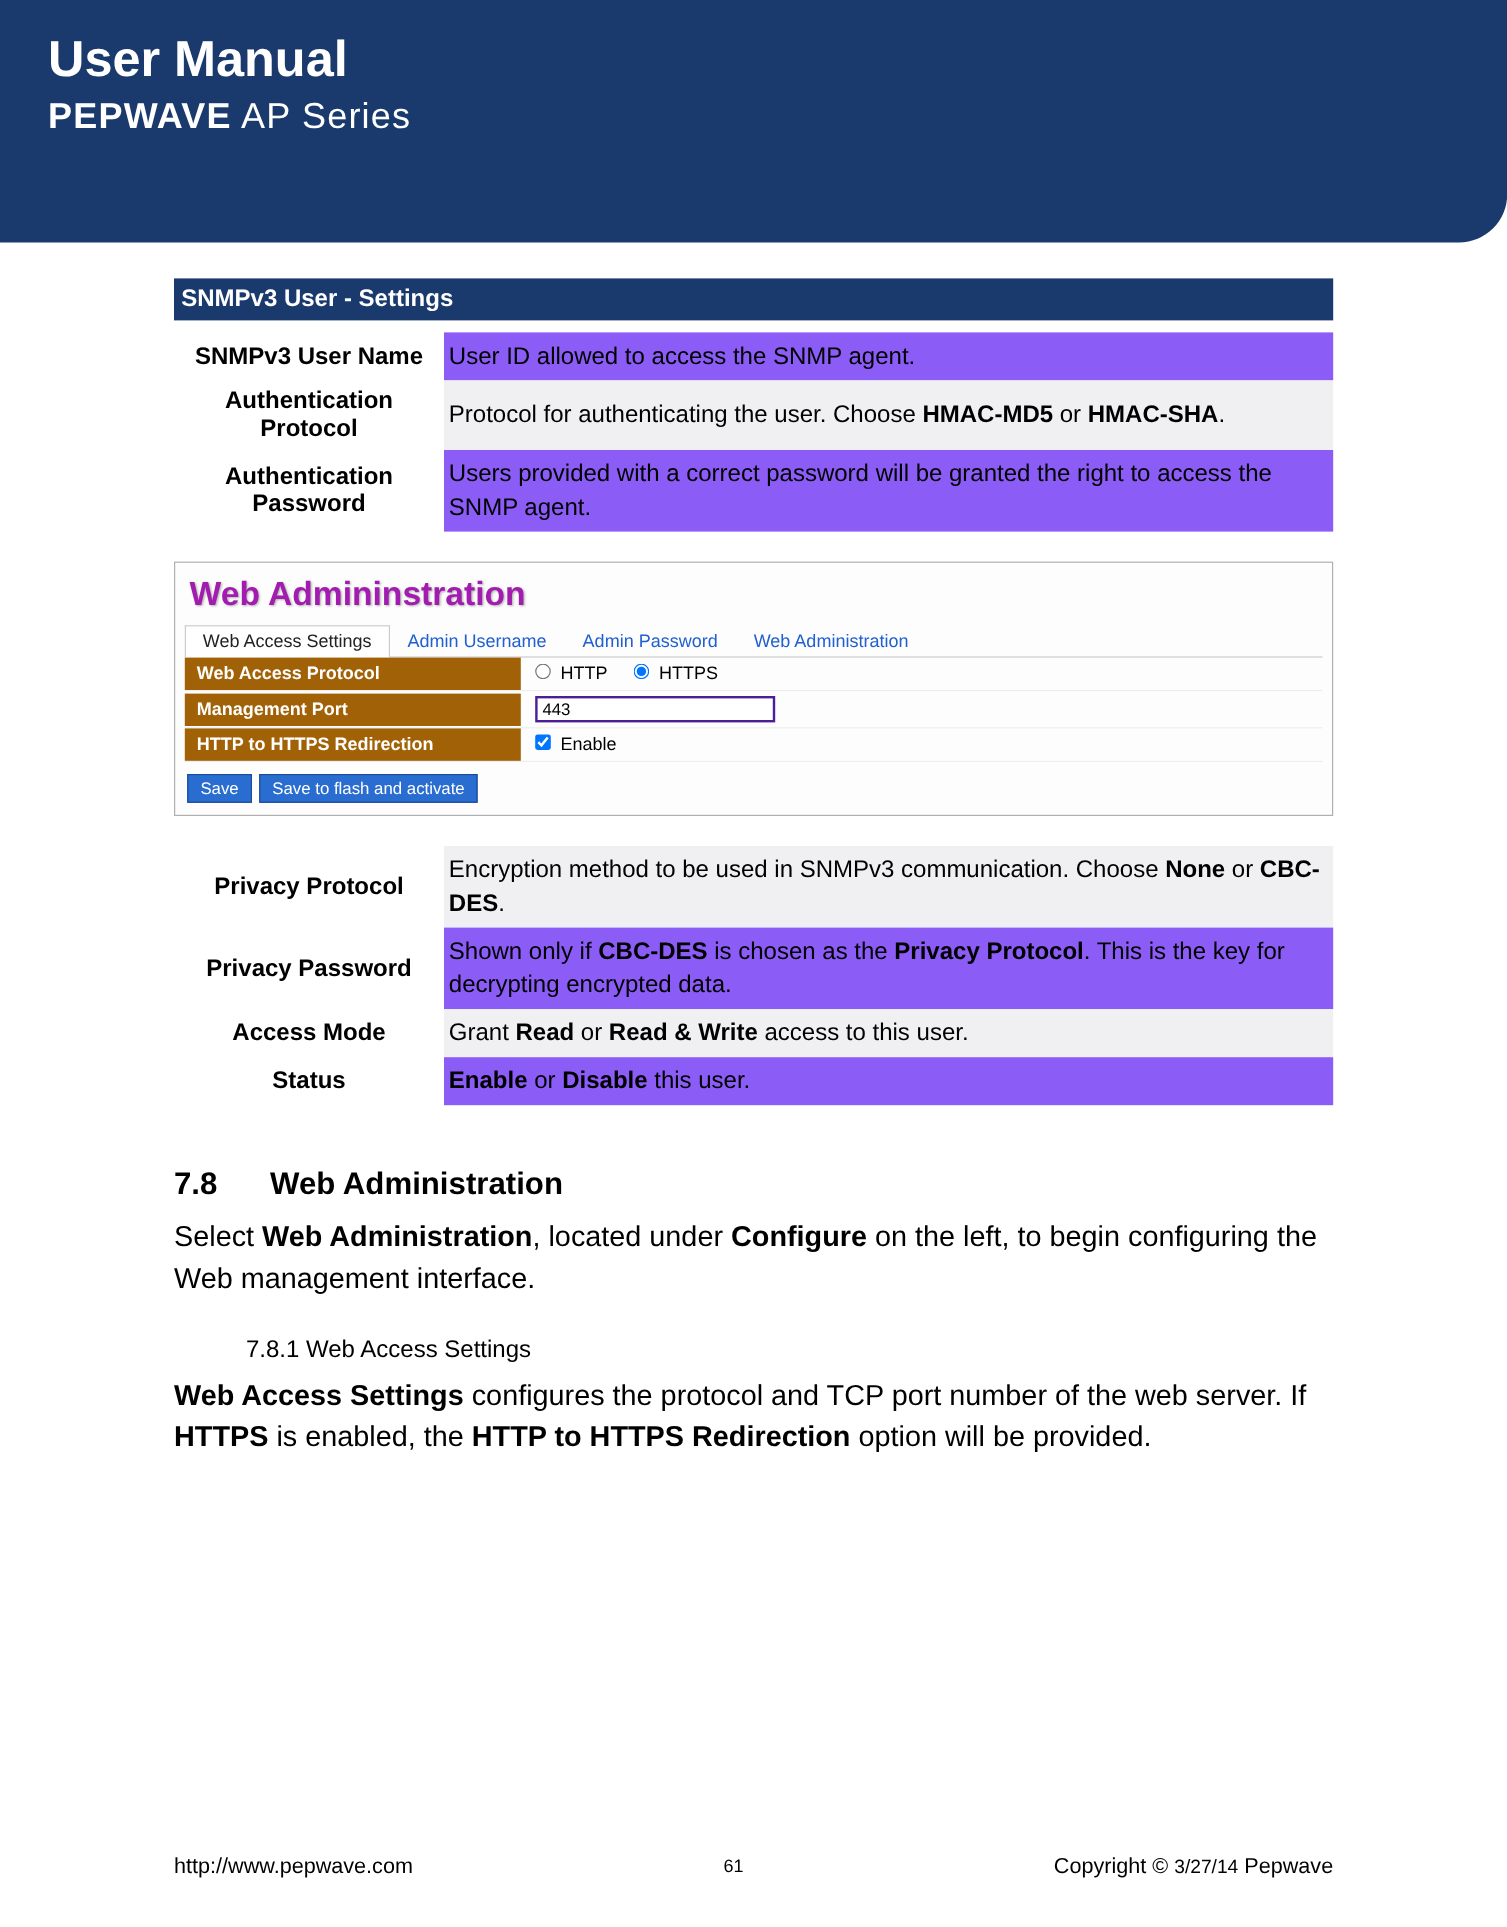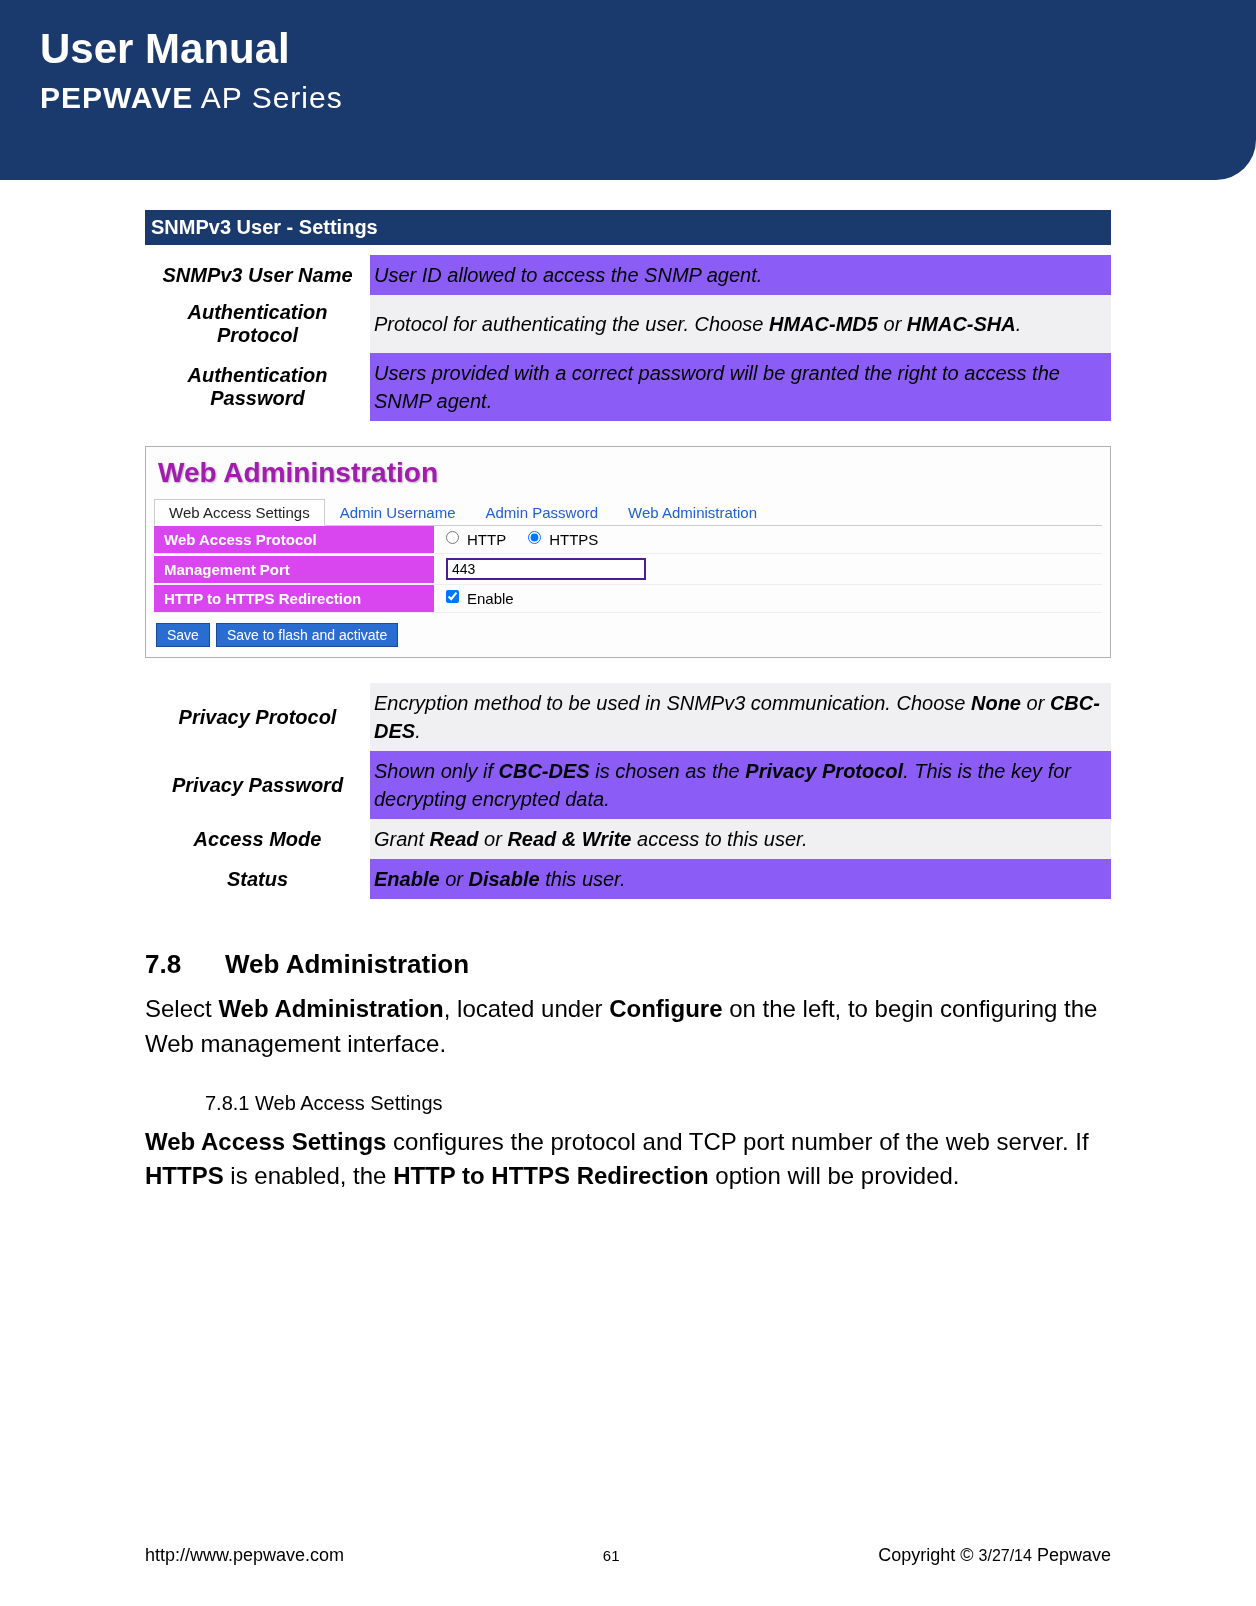--- a/index.html
+++ b/index.html
@@ -5,21 +5,21 @@
     * { margin: 0; padding: 0; box-sizing: border-box; }
     body {
       font-family: Arial, Helvetica, sans-serif;
       width: 1256px;
       height: 1606px;
       position: relative;
       background: #fff;
     }
     .header-banner {
       background: #1a3a6e;
-      height: 180px;
+      height: 202px;
       border-radius: 0 0 40px 0;
       padding: 25px 40px;
       color: #fff;
       margin-bottom: 30px;
     }
     .header-banner .title {
       font-size: 42px;
       font-weight: bold;
       margin-bottom: 8px;
     }
@@ -41,21 +41,20 @@
       color: #fff;
       font-weight: bold;
       text-align: left;
       padding: 6px;
       font-size: 20px;
       margin-bottom: 10px;
     }
     .settings-table {
       width: 100%;
       border-collapse: collapse;
-      font-style: italic;
     }
     .settings-table td {
       padding: 6px 4px;
       vertical-align: middle;
       font-size: 20px;
     }
     .settings-table td.label {
       font-weight: bold;
       text-align: center;
       width: 225px;
@@ -101,21 +100,21 @@
       margin-bottom: -1px;
     }
     .config-row {
       display: flex;
       align-items: center;
       margin: 0 8px;
       border-bottom: 1px solid #eee;
     }
     .config-label {
       width: 280px;
-      background: #d946ef;
+      background: #a16207;
       color: #fff;
       font-weight: bold;
       font-size: 15px;
       padding: 5px 10px;
     }
     .config-value {
       padding: 4px 12px;
       font-size: 15px;
       display: flex;
       align-items: flex-start;

